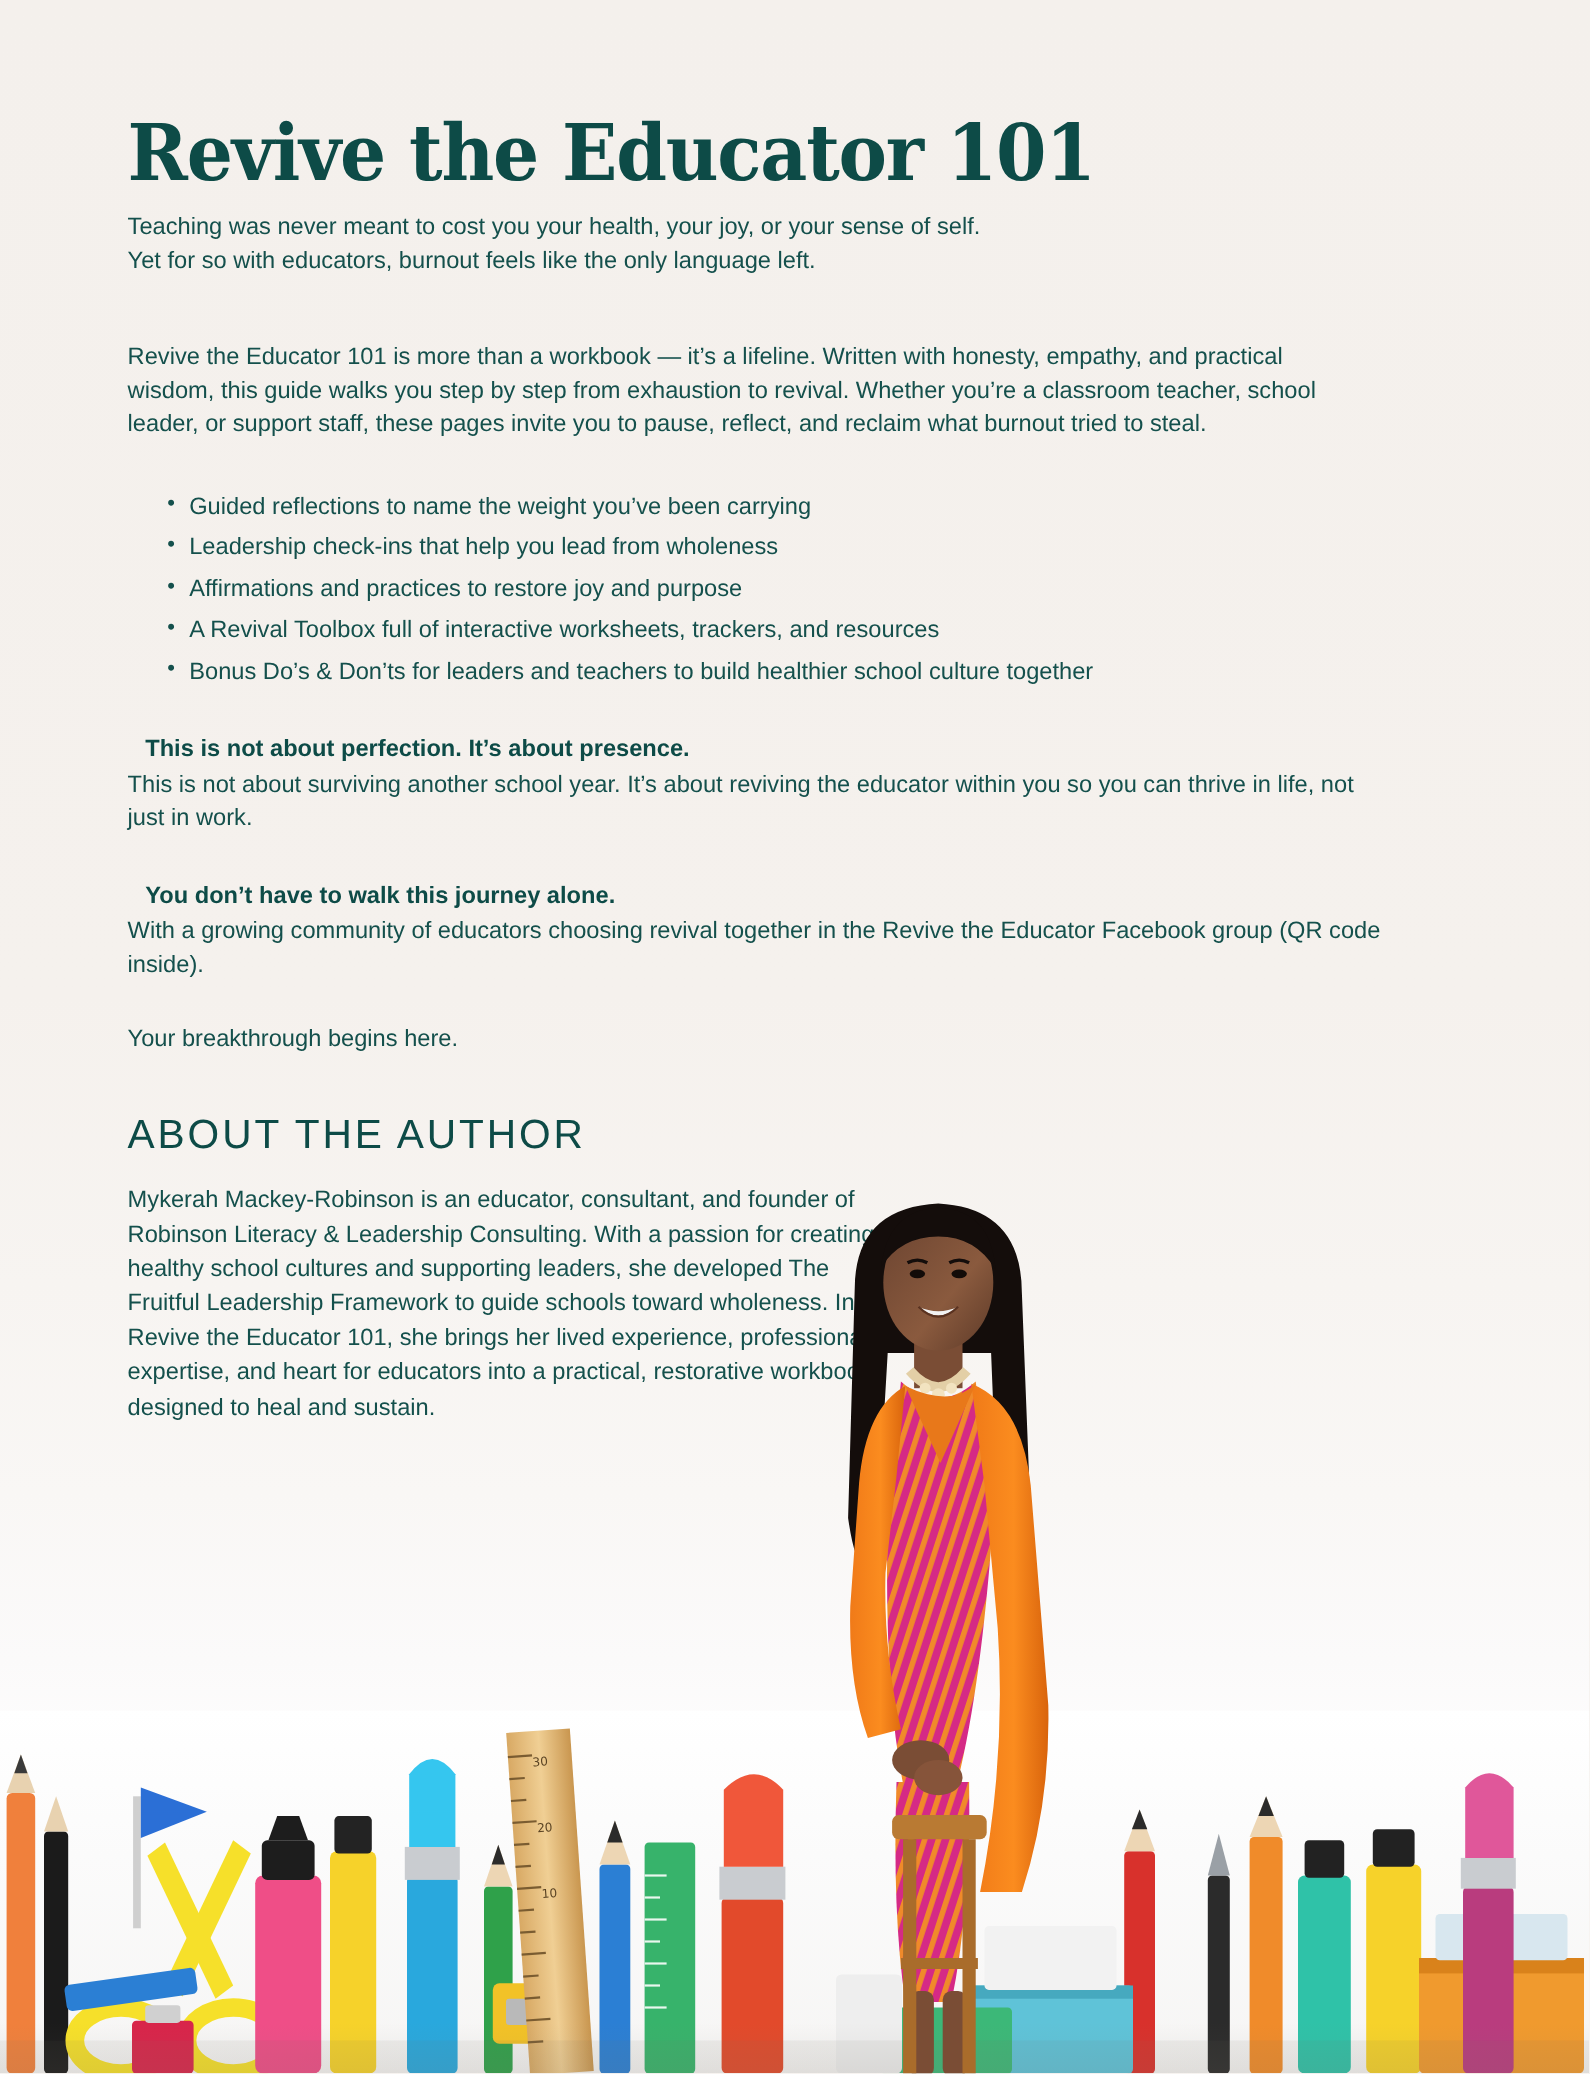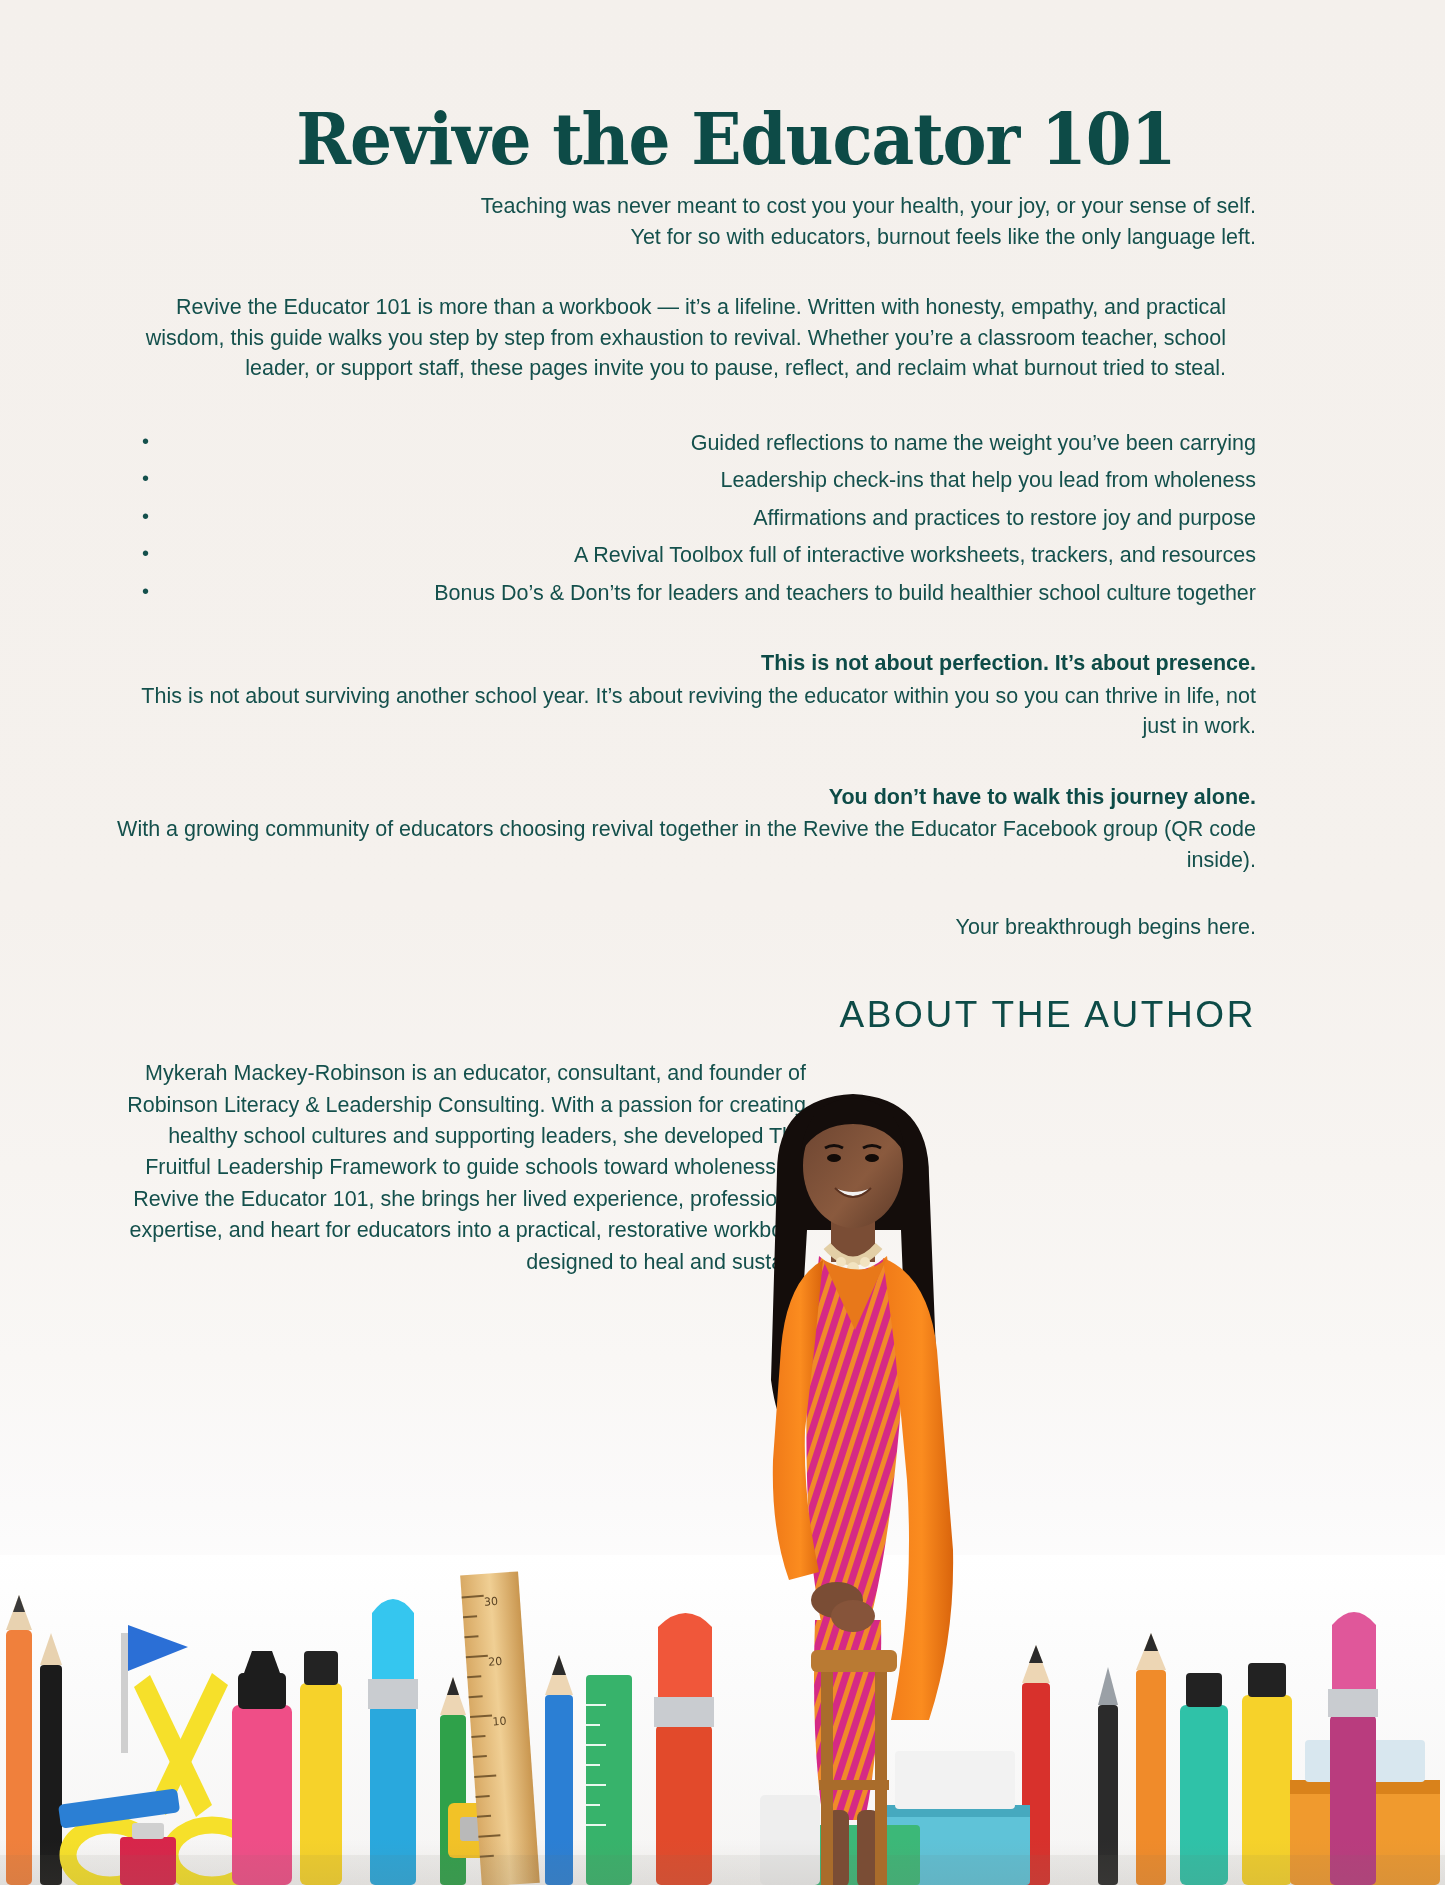--- a/index.html
+++ b/index.html
@@ -19,24 +19,23 @@
   #page {
     position: relative;
     width: 1445px;
     height: 1885px;
     background: linear-gradient(180deg, #f4f0ec 0%, #f5f1ed 48%, #f7f4f1 62%, #f9f7f5 72%, #fbfafa 80%, #ffffff 88%);
     overflow: hidden;
   }
 
   .content {
     position: absolute;
-    left: 106px;
+    left: 116px;
     top: 104px;
     width: 1150px;
-    text-align: right;
   }
 
   h1.title {
     font-family: "DejaVu Serif", "Liberation Serif", serif;
     font-size: 71px;
     line-height: 1.0;
     font-weight: 700;
     letter-spacing: -1.2px;
     color: #0d4b47;
     margin: 0 0 16px 0;
@@ -46,21 +45,21 @@
   }
 
   p.lede, p.body-par {
     font-size: 21.5px;
     line-height: 1.42;
     color: #14504c;
     margin: 0;
   }
 
   .lede-block {
-    margin-bottom: 40px;
+    margin-bottom: 57px;
   }
 
   .par-block {
     margin-bottom: 44px;
     max-width: 1120px;
   }
 
   h2.section-label {
     font-size: 23px;
     font-weight: 700;

